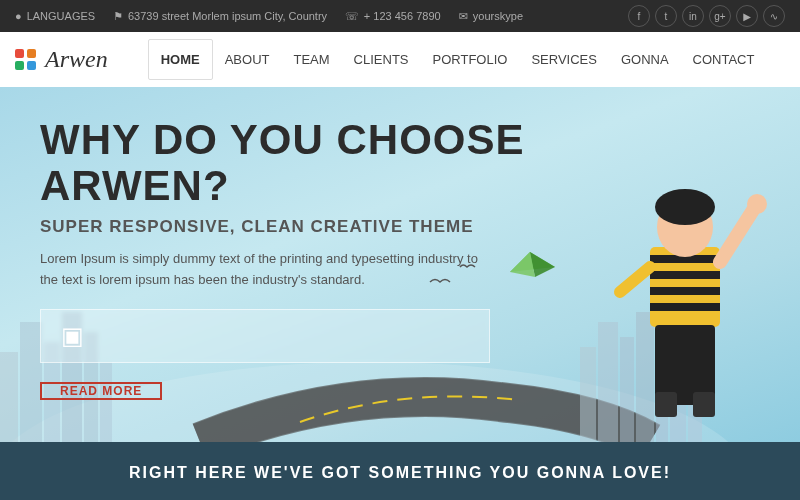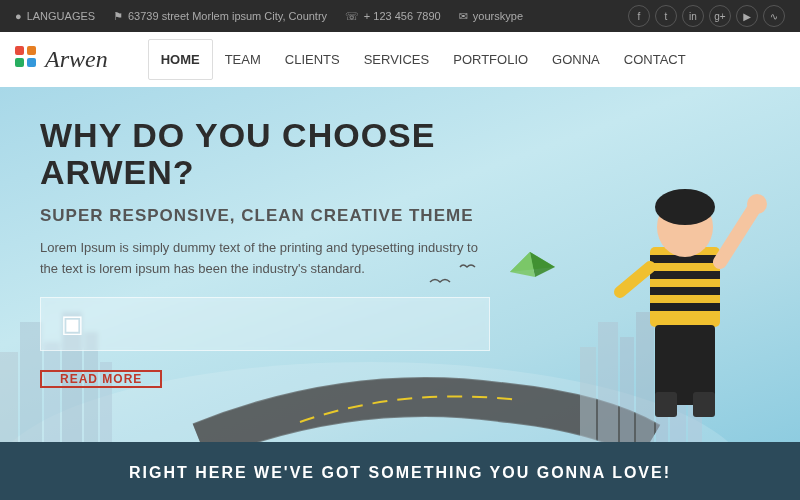--- a/index.html
+++ b/index.html
@@ -26,21 +26,21 @@
 
     
     nav {
       background: #fff;
       display: flex;
       align-items: center;
       padding: 0 15px;
       height: 55px;
       box-shadow: 0 1px 3px rgba(0,0,0,0.1);
     }
-    .logo { display: flex; align-items: flex-start; gap: 8px; flex: 0 0 auto; }
+    .logo { display: flex; align-items: center; gap: 8px; flex: 0 0 auto; }
     .logo-squares {
       display: grid; grid-template-columns: 1fr 1fr; gap: 2px; width: 22px; height: 22px;
     }
     .logo-sq { width: 9px; height: 9px; border-radius: 2px; }
     .logo-text { font-size: 24px; font-style: italic; color: #333; font-family: Georgia, serif; }
     .nav-links { display: flex; align-items: center; margin-left: 40px; gap: 0; }
     .nav-link {
       padding: 12px 12px; font-size: 13px; color: #444; cursor: pointer;
       text-decoration: none; white-space: nowrap;
     }
@@ -52,22 +52,22 @@
     
     .hero {
       background: linear-gradient(160deg, #a8d8e8 0%, #c5e8f0 40%, #b0dce8 70%, #8ecce0 100%);
       position: relative;
       height: 355px;
       overflow: hidden;
       padding: 30px 40px 20px;
     }
     .hero-content { max-width: 520px; position: relative; z-index: 2; }
     .hero h1 {
-      font-size: 34px; color: #2c2c2c; font-weight: 900; letter-spacing: 1px;
-      text-transform: uppercase; line-height: 1.1; margin-bottom: 14px;
+      font-size: 42px; color: #2c2c2c; font-weight: 900; letter-spacing: 1px;
+      text-transform: uppercase; line-height: 1.1; margin-bottom: 8px;
     }
     .hero-subtitle {
       font-size: 17px; color: #555; text-transform: uppercase;
       letter-spacing: 1px; margin-bottom: 12px; font-weight: 600;
     }
     .hero-desc {
       font-size: 13px; color: #555; line-height: 1.6; margin-bottom: 18px;
       max-width: 440px;
     }
     .feature-box {
@@ -139,24 +139,25 @@
     <div class="logo-squares">
       <div class="logo-sq" style="background:#e74c3c;"></div>
       <div class="logo-sq" style="background:#e67e22;"></div>
       <div class="logo-sq" style="background:#27ae60;"></div>
       <div class="logo-sq" style="background:#3498db;"></div>
     </div>
     <span class="logo-text">Arwen</span>
   </div>
   <div class="nav-links">
     <a class="nav-link active">HOME</a>
+    <a class="nav-link">ABOUT</a>
     <a class="nav-link">TEAM</a>
     <a class="nav-link">CLIENTS</a>
+    <a class="nav-link">PORTFOLIO</a>
     <a class="nav-link">SERVICES</a>
-    <a class="nav-link">PORTFOLIO</a>
     <a class="nav-link">GONNA</a>
     <a class="nav-link">CONTACT</a>
   </div>
 </nav>
 
 <div class="hero">
 
   <svg class="hero-svg" viewBox="0 0 800 220" preserveAspectRatio="none">
 
     <ellipse cx="370" cy="260" rx="380" ry="120" fill="rgba(255,255,255,0.15)"></ellipse>

